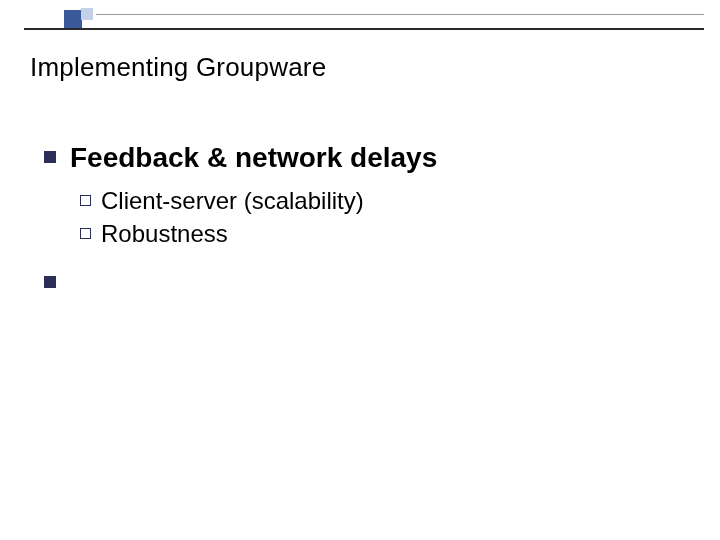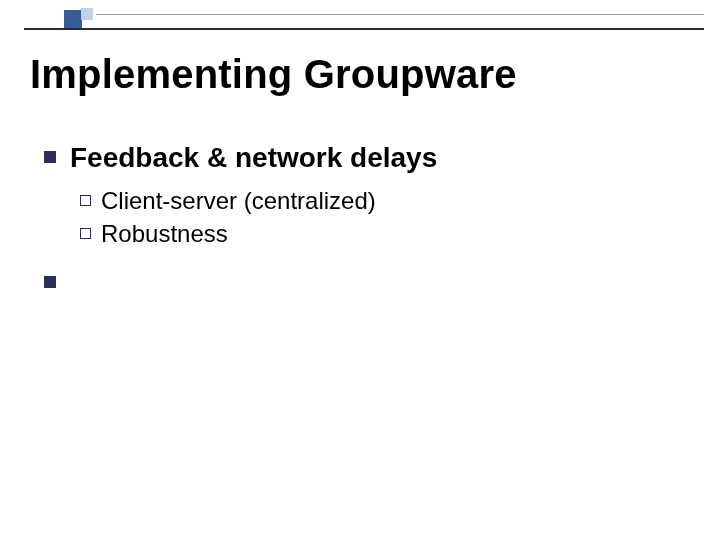--- a/index.html
+++ b/index.html
@@ -53,23 +53,22 @@
     top: 20px;
     left: 0;
     right: 0;
     height: 2px;
     background: #2a2a2a;
   }
   .title {
     position: absolute;
     top: 52px;
     left: 30px;
-    font-size: 40px;
+    font-size: 26px;
     letter-spacing: 0.2px;
-    font-weight: bold;
   }
   .body {
     position: absolute;
     top: 140px;
     left: 44px;
     right: 40px;
   }
   .lvl1 {
     display: flex;
     align-items: flex-start;
@@ -127,21 +126,21 @@
 
     <div class="lvl1">
       <div class="bullet"></div>
       <div>Feedback &amp; network delays</div>
     </div>
 
 
     <div class="lvl2-group">
       <div class="lvl2">
         <div class="bullet"></div>
-        <div>Client-server (centralized)</div>
+        <div>Client-server (scalability)</div>
       </div>
       <div class="lvl2">
         <div class="bullet"></div>
         <div>Robustness</div>
       </div>
     </div>
 
     <div class="gap"></div>
 
     <div class="lvl1">

